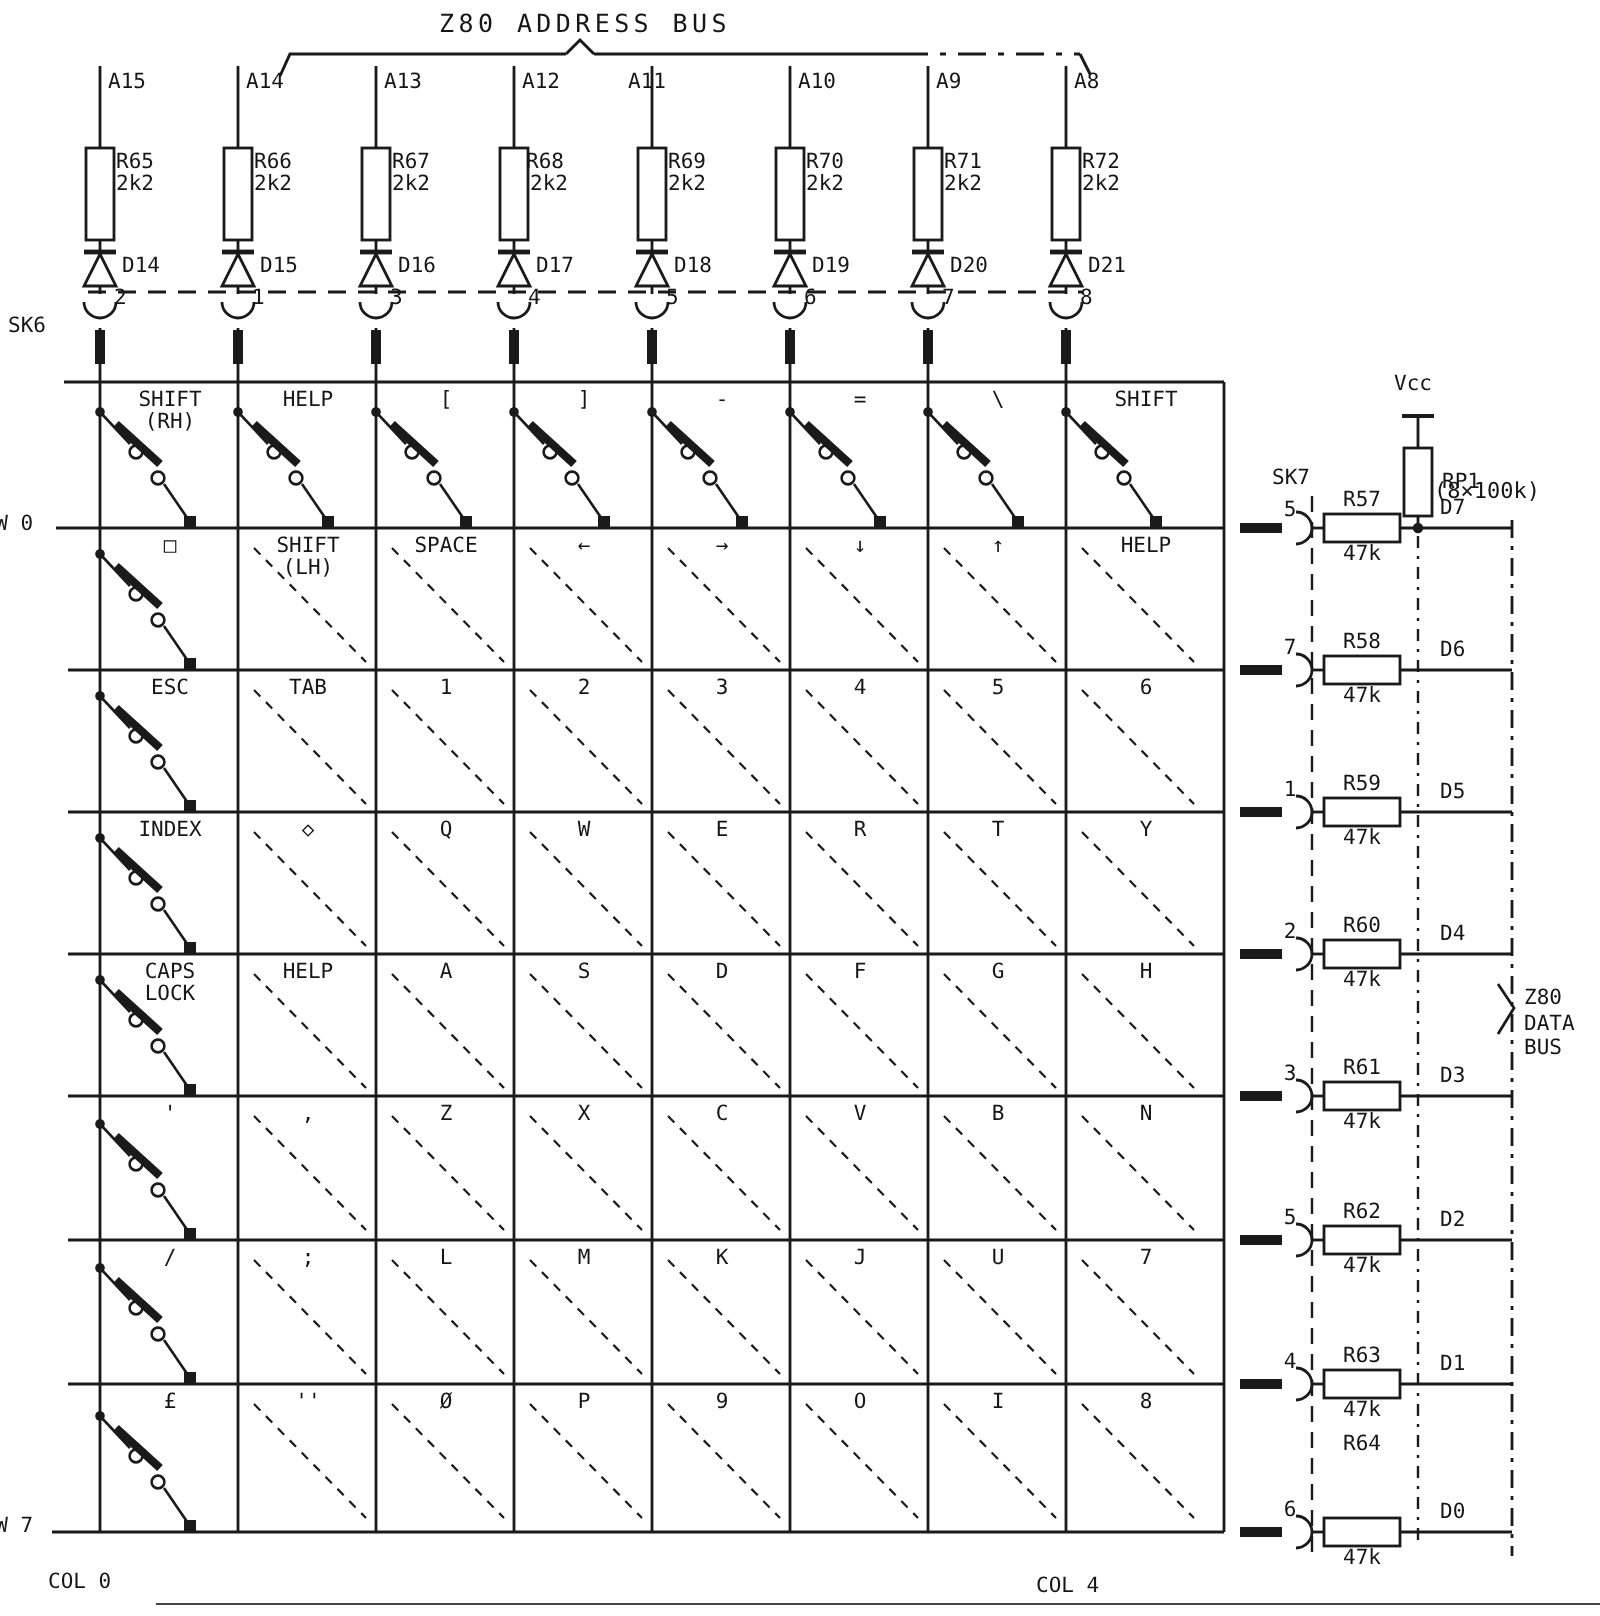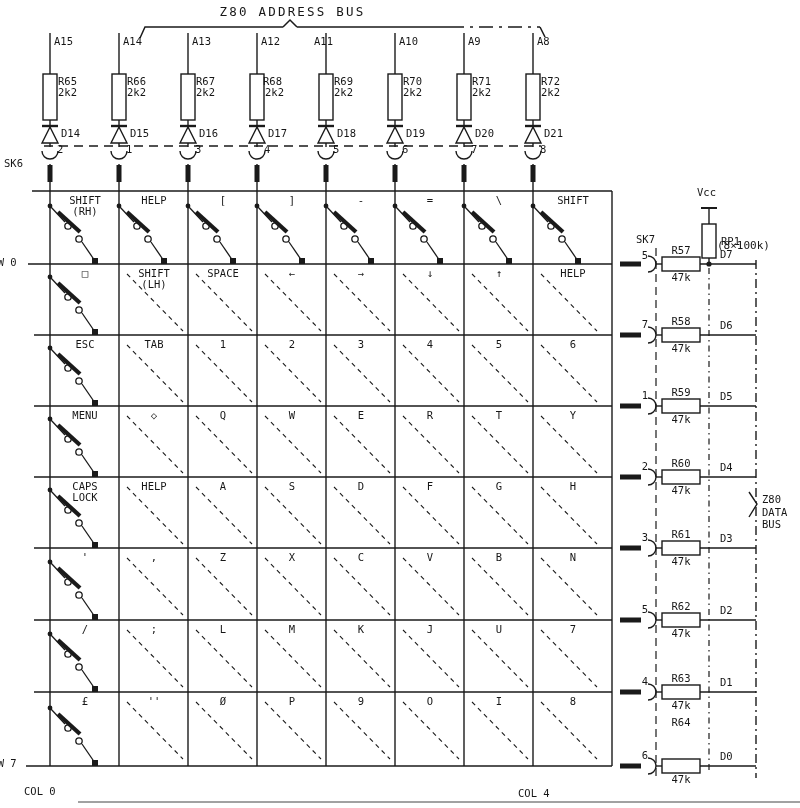--- a/index.html
+++ b/index.html
@@ -258,21 +258,21 @@
 
 <div class="t c k" style="left:51px;top:339px">ESC</div>
 <div class="t c k" style="left:120px;top:339px">TAB</div>
 <div class="t c k" style="left:189px;top:339px">1</div>
 <div class="t c k" style="left:258px;top:339px">2</div>
 <div class="t c k" style="left:327px;top:339px">3</div>
 <div class="t c k" style="left:396px;top:339px">4</div>
 <div class="t c k" style="left:465px;top:339px">5</div>
 <div class="t c kw" style="left:534px;top:339px">6</div>
 
-<div class="t c k" style="left:51px;top:410px">MENU</div>
+<div class="t c k" style="left:51px;top:410px">INDEX</div>
 <div class="t c k" style="left:120px;top:410px">◇</div>
 <div class="t c k" style="left:189px;top:410px">Q</div>
 <div class="t c k" style="left:258px;top:410px">W</div>
 <div class="t c k" style="left:327px;top:410px">E</div>
 <div class="t c k" style="left:396px;top:410px">R</div>
 <div class="t c k" style="left:465px;top:410px">T</div>
 <div class="t c kw" style="left:534px;top:410px">Y</div>
 
 <div class="t c k" style="left:51px;top:481px">CAPS
 LOCK</div>

